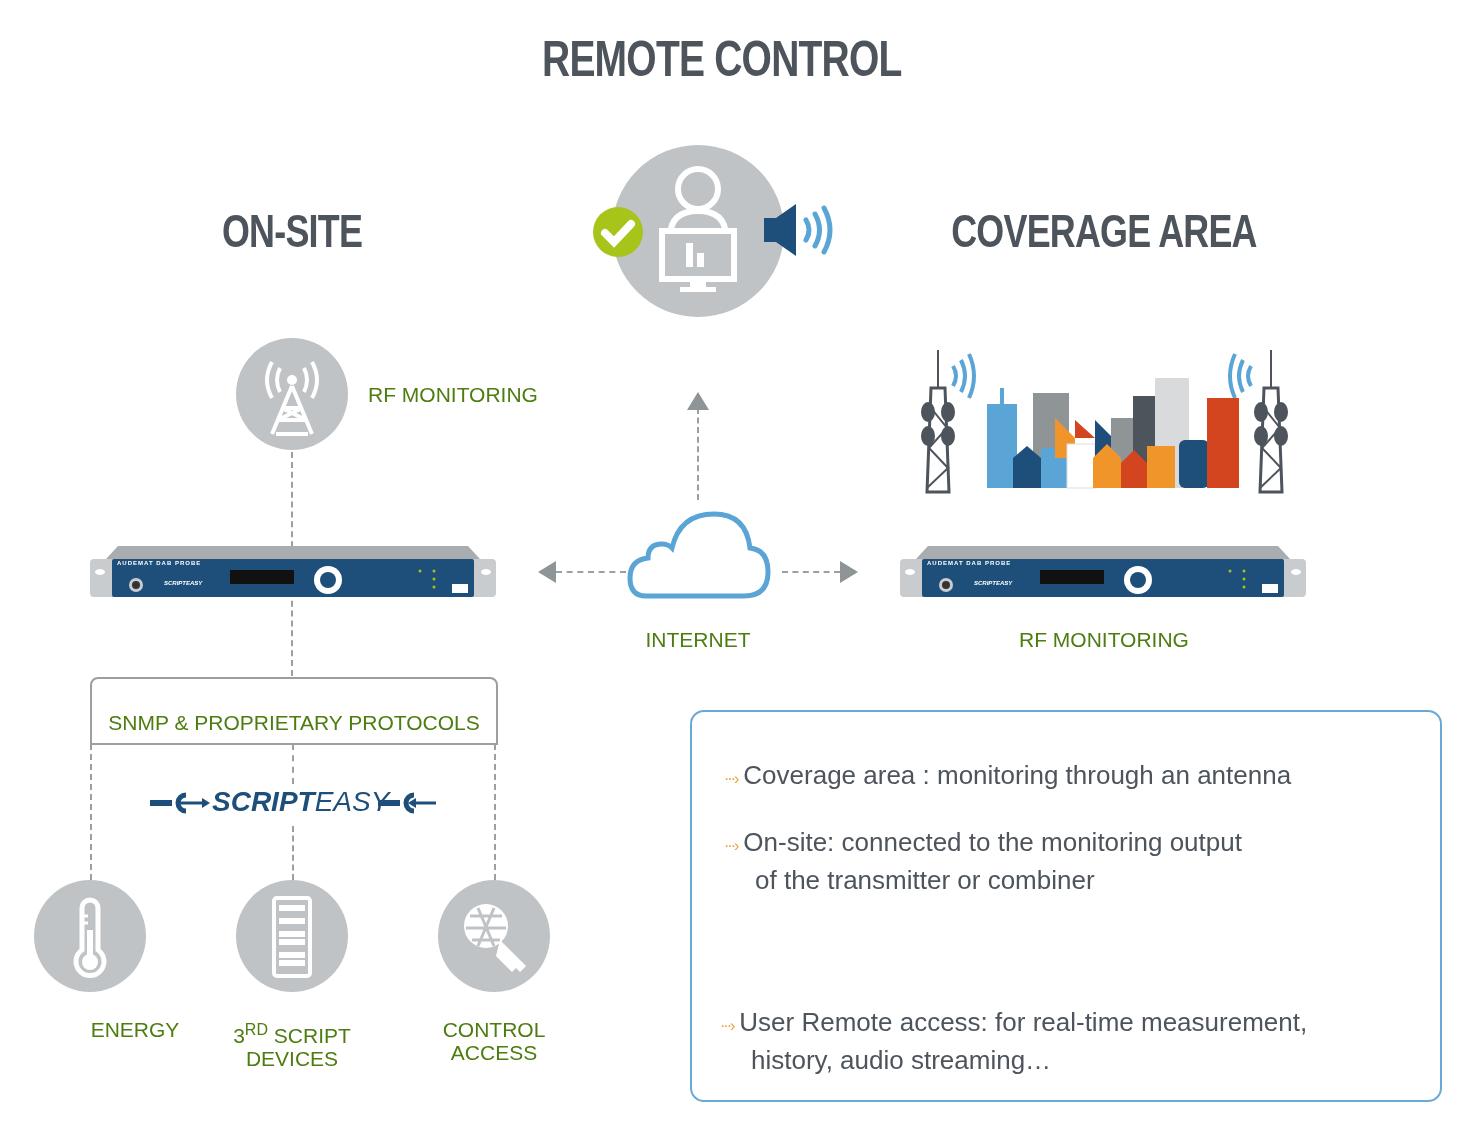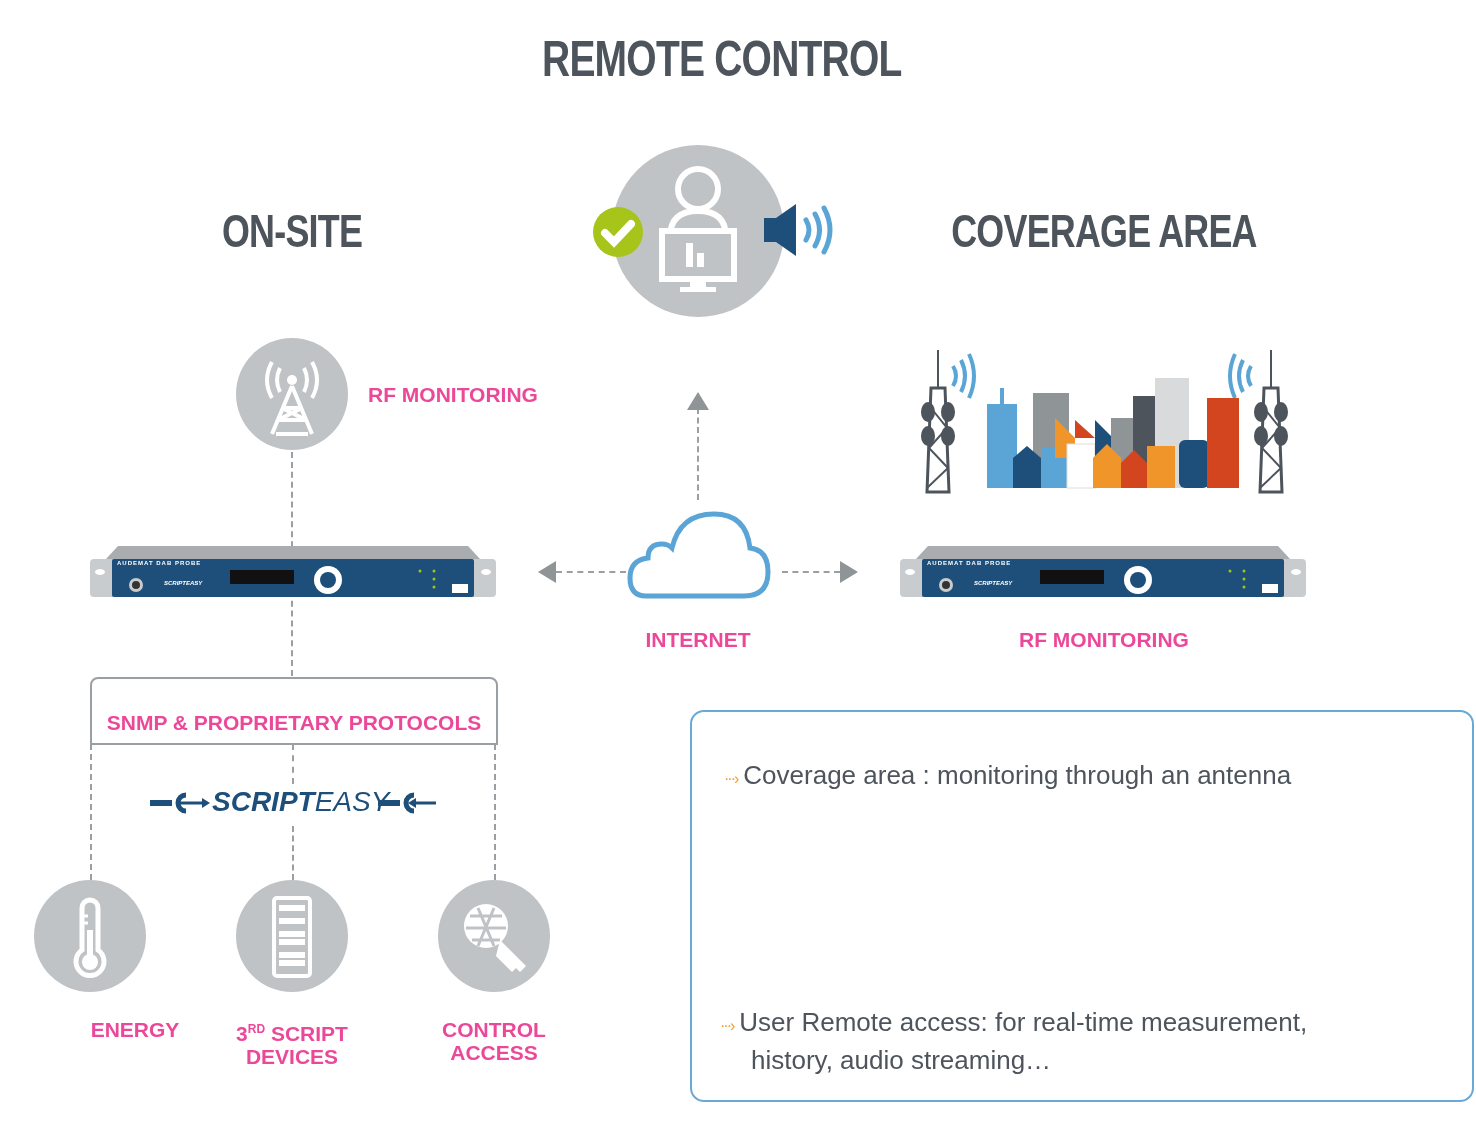--- a/index.html
+++ b/index.html
@@ -1,25 +1,25 @@
 <!DOCTYPE html>
 <html><head>
 <meta charset="utf-8">
 <style>
   html, body { margin:0; padding:0; background:#ffffff; }
   body { width:1476px; height:1144px; position:relative; overflow:hidden;
          font-family:"Liberation Sans", sans-serif; color:#4d545c; }
   .abs { position:absolute; }
   .heading { font-family:"Liberation Sans", sans-serif; font-weight:bold; color:#4d545c;
              letter-spacing:-1px; transform:scaleX(0.78); transform-origin:center; white-space:nowrap; text-align:center; }
-  .label { font-weight:bold; color:#ec4899; font-size:21px; text-align:center; white-space:nowrap; }
+  .label { font-weight:normal; color:#4d7c0f; font-size:21px; text-align:center; white-space:nowrap; }
   .circle { border-radius:50%; background:#bfc3c5; }
   .dash-v { border-left:2px dashed #9a9fa3; width:0; }
   .dash-h { border-top:2px dashed #9a9fa3; height:0; }
-  .info-box { border:2px solid #6aa9d6; border-radius:14px; background:#fff;padding-left:32px; }
+  .info-box { border:2px solid #6aa9d6; border-radius:14px; background:#fff; }
   .bullet { font-size:26px; color:#4d545c; line-height:34px; }
   .bullet .arr { color:#f0a030; font-size:16px; margin-right:6px; letter-spacing:-2px; }
   svg { display:block; }
 </style>
 </head>
 <body>
 
 <div class="abs heading" style="left:498px; top:30px; width:400px; font-size:50px;">REMOTE CONTROL</div>
 
 <div class="abs heading" style="left:162px; top:204px; width:260px; font-size:46px;">ON-SITE</div>
@@ -227,37 +227,41 @@
     <rect x="38" y="18" width="36" height="78" rx="3" fill="none" stroke="#fff" stroke-width="4"></rect>
     <rect x="43" y="25" width="26" height="6" fill="#fff"></rect>
     <rect x="43" y="38" width="26" height="6" fill="#fff"></rect>
     <rect x="43" y="51" width="26" height="6" fill="#fff"></rect>
     <rect x="43" y="59" width="26" height="6" fill="#fff"></rect>
     <rect x="43" y="72" width="26" height="6" fill="#fff"></rect>
     <rect x="43" y="80" width="26" height="6" fill="#fff"></rect>
   </svg>
 </div>
 <div class="abs label" style="left:202px; top:1018px; width:180px; line-height:23px;">
-  <span>3</span><sup style="font-size:12px;">RD</sup><span> SCRIPT</span><br>
+  <span>3</span><sup style="font-size:16px;">RD</sup><span> SCRIPT</span><br>
   <span>DEVICES</span>
 </div>
 
 <div class="abs circle" style="left:438px; top:880px; width:112px; height:112px;">
   <svg width="112" height="112">
     <circle cx="48" cy="46" r="22" fill="#fff"></circle>
     <path d="M32 36 L64 36 M28 48 L68 48 M34 60 L62 60 M40 28 L56 66 M56 28 L40 66" stroke="#bfc3c5" stroke-width="3"></path>
     <path d="M62 60 L88 86 L82 92 L78 88 L74 92 L70 88 L58 76 Z" fill="#fff"></path>
   </svg>
 </div>
 <div class="abs label" style="left:404px; top:1018px; width:180px; line-height:23px;">
   <span>CONTROL</span><br>
   <span>ACCESS</span>
 </div>
 
 <div class="abs info-box" style="left:690px; top:710px; width:748px; height:388px;">
   <div class="abs bullet" style="left:32px; top:46px;">
     <span class="arr">···›</span><span>Coverage area : monitoring through an antenna</span>
+  </div>
+  <div class="abs bullet" style="left:32px; top:113px;">
+    <span class="arr">···›</span><span>On-site: connected to the monitoring output</span><br>
+    <span style="margin-left:31px;">of the transmitter or combiner</span>
   </div>
   <div class="abs bullet" style="left:28px; top:281px;margin-top:12px;">
     <span class="arr">···›</span><span>User Remote access: for real-time measurement,</span><br>
     <span style="margin-left:31px;">history, audio streaming…</span>
   </div>
 </div>
 
 </body></html>

